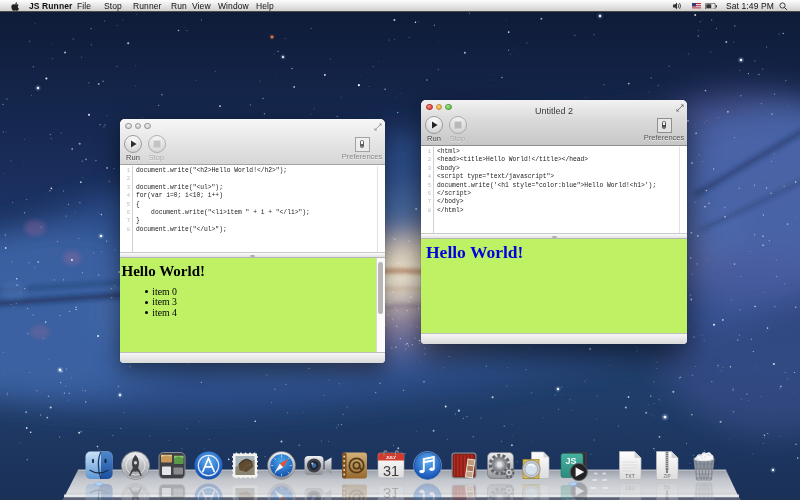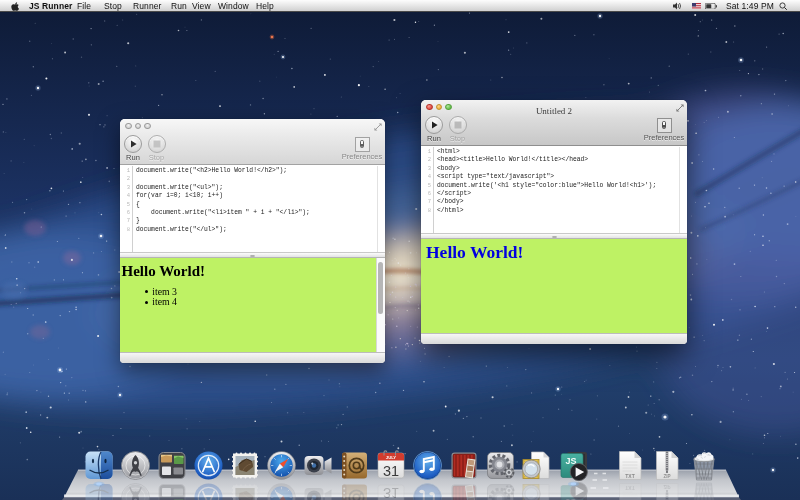--- a/index.html
+++ b/index.html
@@ -31,21 +31,21 @@
 
 #w1{left:120px;top:119px;height:244px;box-shadow:0 8px 22px rgba(0,0,0,.5),0 0 1px rgba(0,0,0,.45);}
 #w1 .hdr{background:linear-gradient(#f7f7f7,#e9e9e9 40%,#d6d6d6);border-bottom:1px solid #a2a2a2;}
 #w1 .title{color:#8a8a8a;}
 #w1 .light{background:radial-gradient(circle at 50% 32%,#f4f4f4,#d2d2d2 65%,#bdbdbd);border:1px solid #9b9b9b;}
 #w1 .editor{top:47px;height:86px;}
 #w1 .splitter{top:133px;}
 #w1 .out{top:139px;height:94px;}
 #w2{left:421px;top:100px;height:244px;width:266px;box-shadow:0 12px 30px rgba(0,0,0,.62),0 0 1px rgba(0,0,0,.5);}
 #w2 .hdr{background:linear-gradient(#f2f2f2,#dcdcdc 40%,#c7c7c7);border-bottom:1px solid #8e8e8e;}
-#w2 .title{color:#3c3c3c;font-family:Liberation Serif, serif;}
+#w2 .title{color:#3c3c3c;}
 #w2 .editor{top:47px;height:86px;}
 #w2 .splitter{top:133px;}
 #w2 .out{top:139px;height:94px;}
 .h2out{font-family:"Liberation Serif",serif;font-weight:bold;font-size:15px;color:#000;margin:4.5px 0 0 1.5px;}
 ul.lst{margin:7px 0 0 0;padding-left:24.5px;list-style:none;font-family:"Liberation Serif",serif;font-size:9.8px;color:#000;}
 ul.lst li{margin:0;line-height:10.7px;}
 ul.lst li::before{content:"";display:inline-block;width:3.2px;height:3.2px;border-radius:50%;background:#000;margin-right:4.5px;margin-bottom:1.5px;}
 .h1out{font-family:"Liberation Serif",serif;font-weight:bold;font-size:17.5px;color:#0000e0;margin:3px 0 0 5px;}
 .vsb{position:absolute;right:0;top:0;width:8px;height:100%;border-left:1px solid #d8d8d8;background:#fbfbfb;}
 .vthumb{position:absolute;left:1px;top:4px;width:5px;height:52px;border-radius:3px;background:#b6b6b6;}
@@ -920,20 +920,21 @@
     document.write("&lt;li&gt;item " + i + "&lt;/li&gt;");
 }
 document.write("&lt;/ul&gt;");</div>
   </div>
   <div class="splitter">
       <div class="grip"></div>
     </div>
   <div class="out">
     <div class="h2out">Hello World!</div>
     <ul class="lst">
+        <li>item 0</li>
         <li>item 3</li>
         <li>item 4</li>
       </ul>
     <div class="vsb">
         <div class="vthumb"></div>
       </div>
   </div>
   <div class="botbar"></div>
 </div>
 

